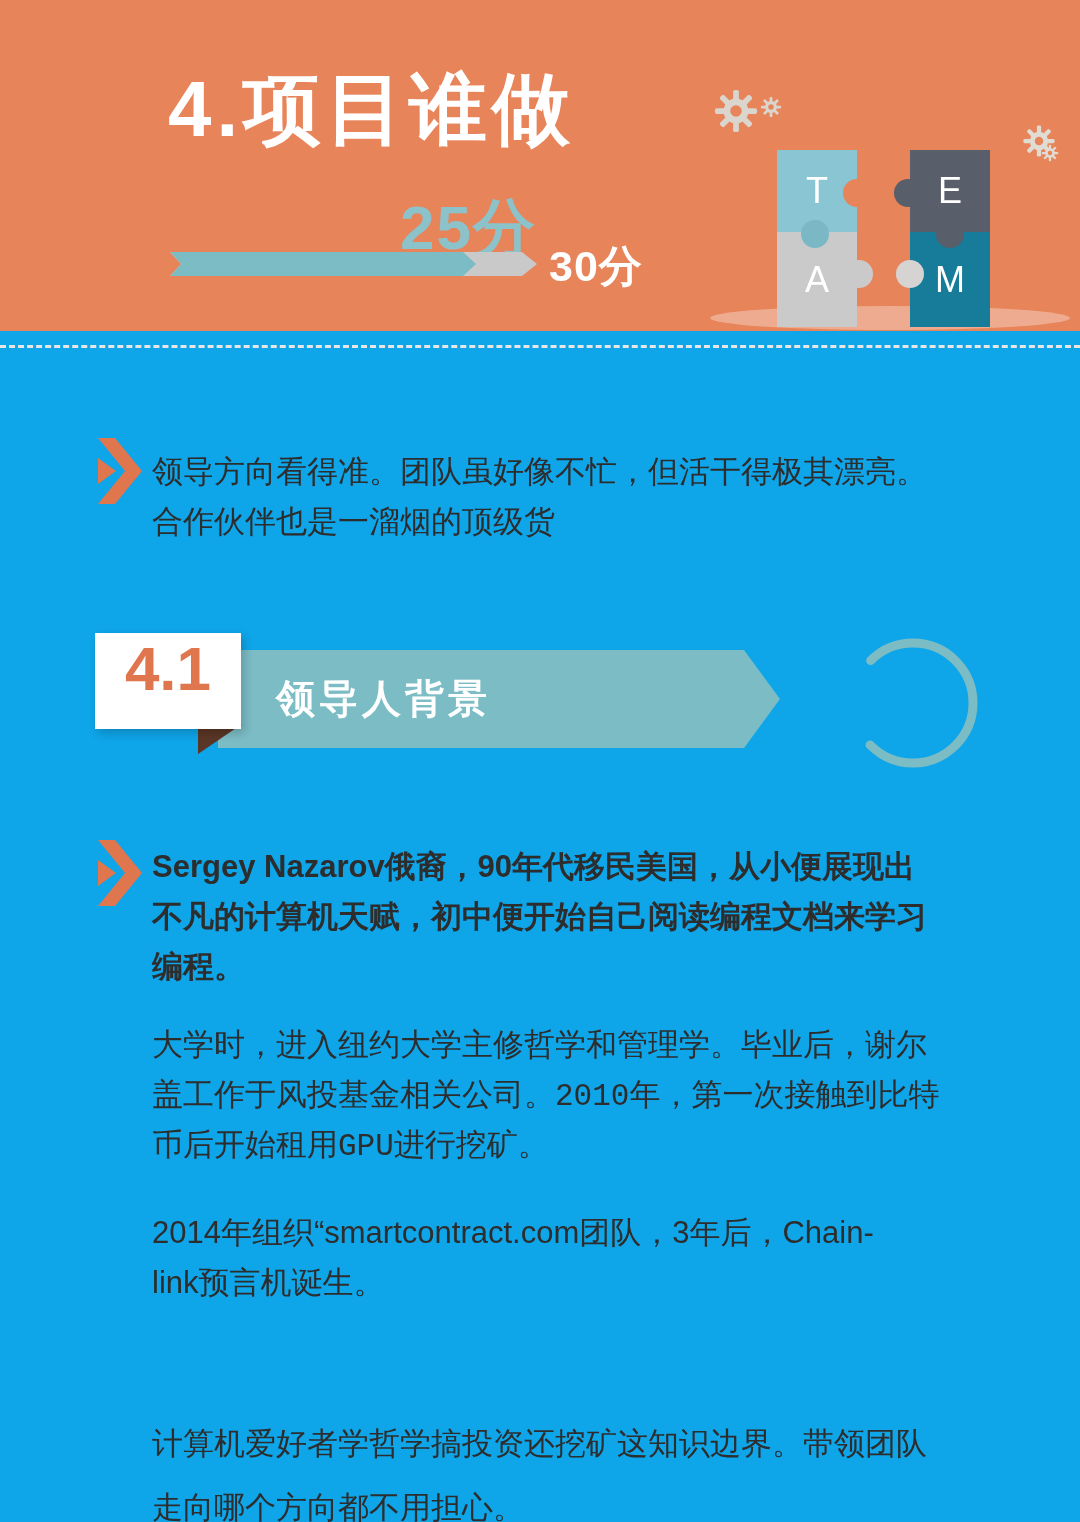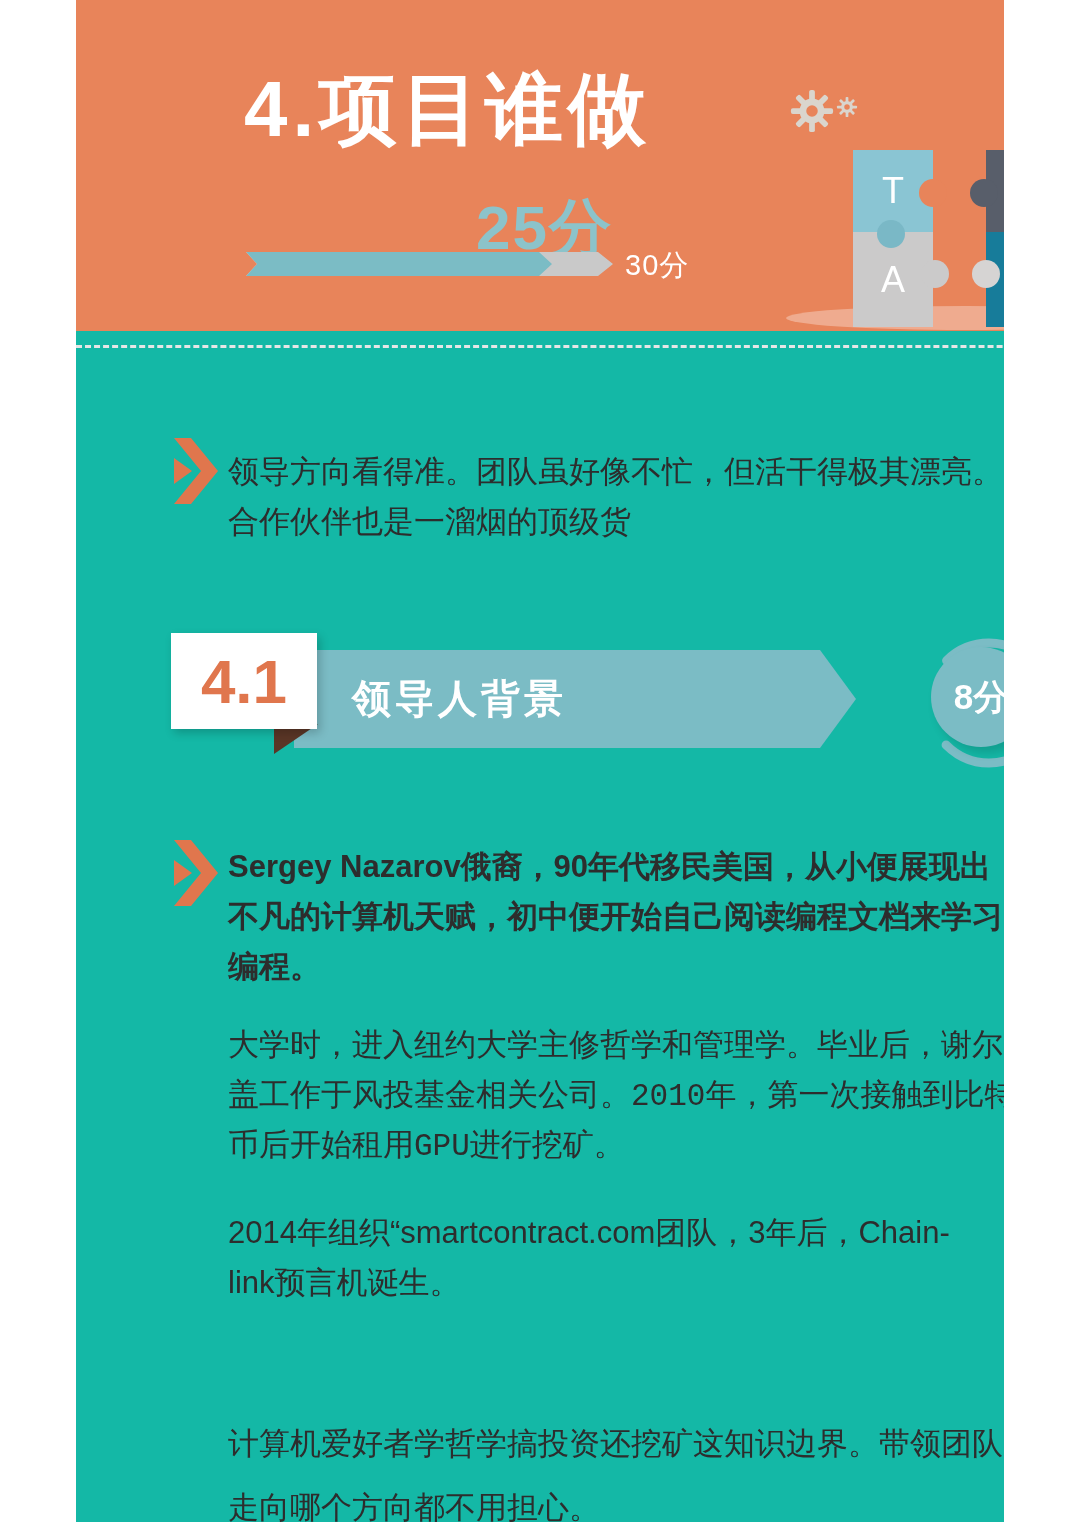--- a/index.html
+++ b/index.html
@@ -1,19 +1,19 @@
 <!DOCTYPE html>
 <html><head>
 <meta charset="utf-8">
 <style>
   * { margin:0; padding:0; box-sizing:border-box; }
   html,body { background:#ffffff; }
   .page {
-    position:relative; width:928px; height:1522px; margin:0 auto;
-    background:#14b8a6; overflow:hidden;
+    position:relative; width:1080px; height:1522px; margin:0 auto;
+    background:#0ea5e9; overflow:hidden;
     font-family:"Liberation Sans","DejaVu Sans",sans-serif;
     color:#2d2d2d;
   }
 
   
   .hero { position:absolute; left:0; top:0; width:1080px; height:331px; background:#E8845A; }
   .hero-title {
     position:absolute; left:168px; top:58px;
     font-size:78px; font-weight:bold; color:#ffffff; letter-spacing:5px; white-space:nowrap;
   }
@@ -24,21 +24,21 @@
   .bar-track {
     position:absolute; left:170px; top:252px; width:367px; height:24px; background:#C9C9C9;
     clip-path:polygon(0 0, calc(100% - 15px) 0, 100% 50%, calc(100% - 15px) 100%, 0 100%, 11px 50%);
   }
   .bar-fill {
     position:absolute; left:0; top:0; width:306px; height:24px; background:#7BBCC5;
     clip-path:polygon(0 0, calc(100% - 13px) 0, 100% 50%, calc(100% - 13px) 100%, 0 100%, 11px 50%);
   }
   .score-total {
     position:absolute; left:549px; top:238px;
-    font-size:29px; font-weight:normal; color:#ffffff; letter-spacing:1px;margin-top:8px;
+    font-size:43px; font-weight:bold; color:#ffffff; letter-spacing:1px;
   }
 
   
   .team { position:absolute; left:700px; top:80px; width:380px; height:251px; }
   .gear { position:absolute; }
   .floor-shadow {
     position:absolute; left:10px; top:226px; width:360px; height:24px;
     background:rgba(255,255,255,0.32); border-radius:50%;
   }
   .piece { position:absolute; width:80px; display:flex; align-items:center; justify-content:center; }
@@ -74,21 +74,21 @@
   .sec-banner-label {
     padding-left:58px; font-size:39px; font-weight:bold; color:#ffffff; letter-spacing:4px;
   }
   .sec-fold {
     position:absolute; left:198px; top:724px; width:44px; height:30px; background:#5A3626;
     clip-path:polygon(0 0, 100% 0, 0 100%); z-index:2;
   }
   .sec-card {
     position:absolute; left:95px; top:633px; width:146px; height:96px; background:#ffffff;
     box-shadow:3px 4px 9px rgba(0,0,0,0.20); z-index:3;
-    display:flex; align-items:center; justify-content:center;
+    display:flex; align-items:flex-start; justify-content:center;
   }
   .sec-card span { font-size:62px; font-weight:bold; color:#E0764D; }
 
   .badge { position:absolute; left:843px; top:633px; width:138px; height:138px; }
   .badge svg { position:absolute; left:0; top:0; }
   .badge-circle {
     position:absolute; left:12px; top:14px; width:100px; height:100px; border-radius:50%;
     background:#7BBCC5; box-shadow:5px 6px 10px rgba(0,0,0,0.14);
     display:flex; align-items:center; justify-content:center;
   }
@@ -194,23 +194,20 @@
   </div>
   <div class="sec-fold"></div>
   <div class="sec-card">
     <span>4.1</span>
   </div>
 
   <div class="badge">
     <svg width="138" height="138" viewBox="0 0 138 138">
       <circle cx="70" cy="70" r="60" fill="none" stroke="#7BBCC5" stroke-width="9" stroke-linecap="round" stroke-dasharray="283 94" transform="rotate(225 70 70)"></circle>
     </svg>
-    <div class="badge-circle">
-      <span>8分</span>
-    </div>
   </div>
 
   <svg class="bullet-icon" style="left:88px;top:840px;" viewBox="0 0 54 66">
     <polygon points="10,0 27,0 54,33 27,66 10,66 37,33" fill="#E0764D"></polygon>
     <polygon points="10,20 28,33 10,46" fill="#E0764D"></polygon>
   </svg>
 
   <p class="para" style="top:842px;font-weight:bold;">Sergey Nazarov俄裔，90年代移民美国，从小便展现出
 不凡的计算机天赋，初中便开始自己阅读编程文档来学习
 编程。</p>

